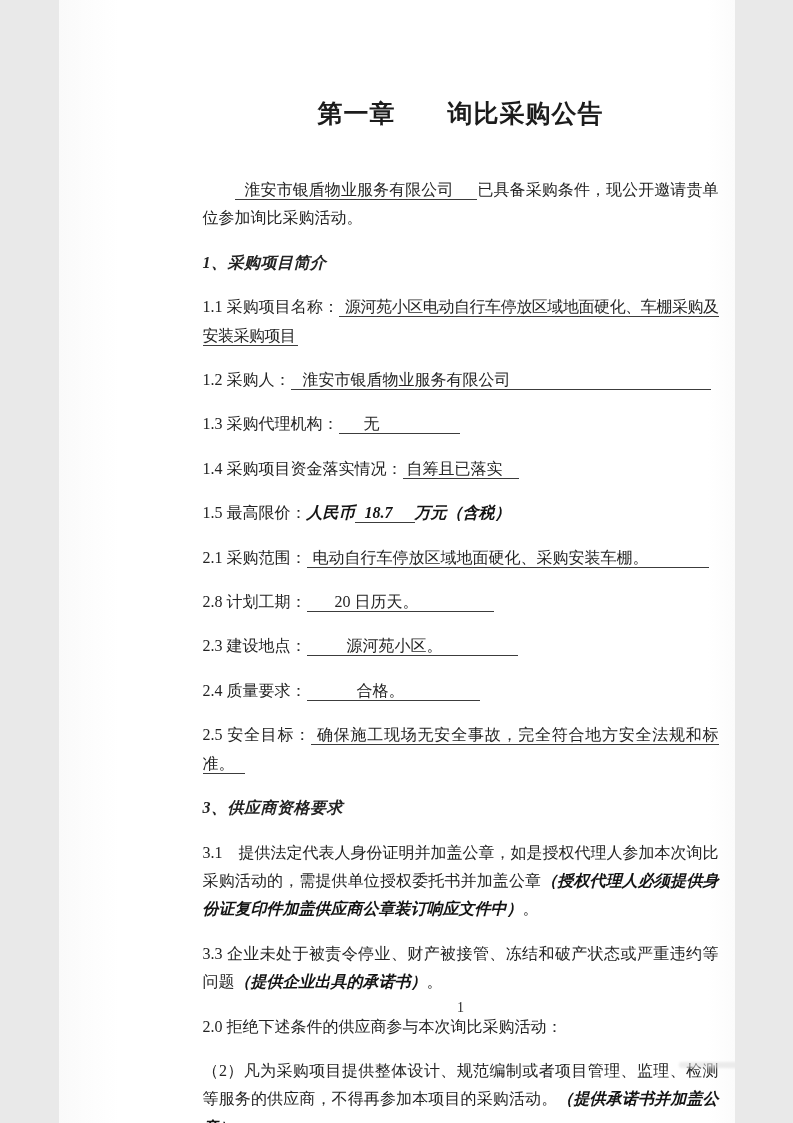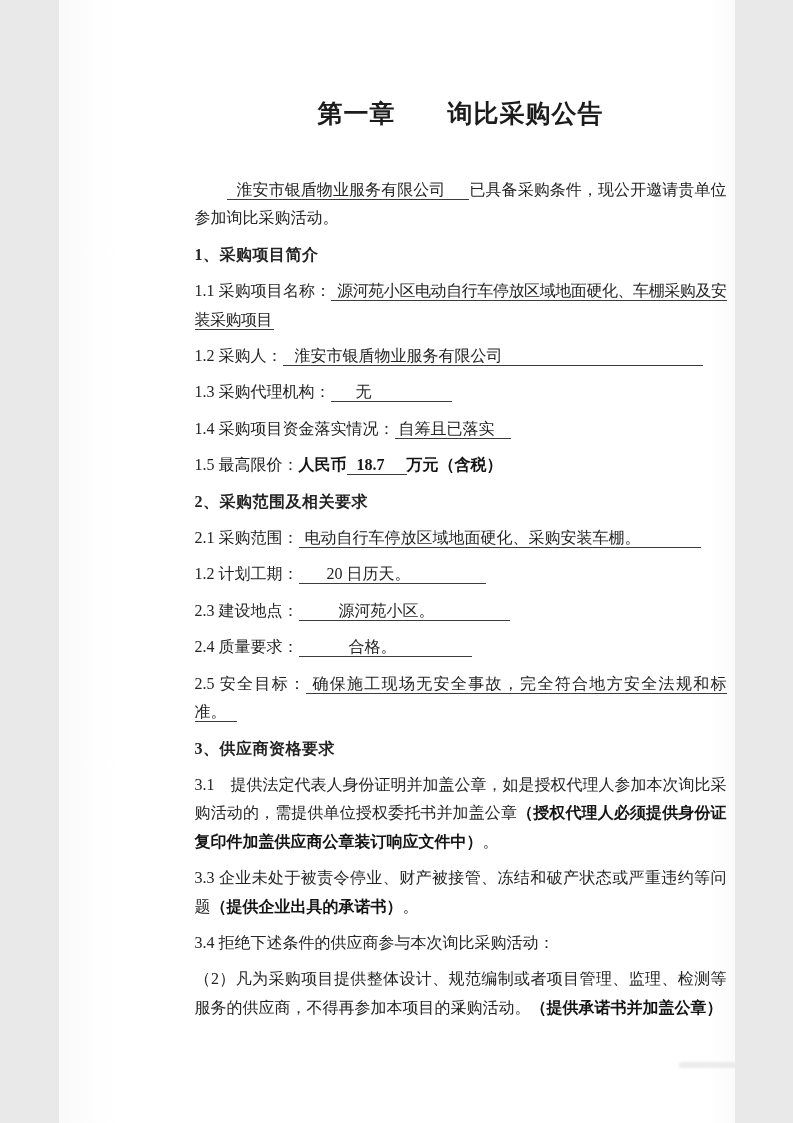--- a/index.html
+++ b/index.html
@@ -28,34 +28,35 @@
     font-size: 25px;
     font-weight: bold;
     color: #1c1c1c;
     text-align: center;
     line-height: 36px;
     margin: 0 0 44px 0;
     letter-spacing: 1px;
     white-space: pre;
   }
   p.line {
-    margin: 8px;
+    margin: 16px;
     font-size: 16px;
     line-height: 28.4px;
     text-align: justify;
     color: #242424;
   }
   p.indent { text-indent: 2em; }
   .h {
     font-weight: bold;
     font-size: 19px;
     color: #161616;
     letter-spacing: 0.5px;
+    font-style: italic;
   }
-  .b { font-weight: bold; color: #141414; }
+  .b { font-weight: bold; color: #141414; font-style: italic; }
   .u {
     border-bottom: 1.5px solid #3c3c3c;
     padding-bottom: 1px;
   }
   
   .u-intro   { padding-left: 10px; padding-right: 24px; }
   .u-f11     { padding-left: 6px;  padding-right: 2px;  }
   .u-f12     { padding-left: 12px; padding-right: 200px; }
   .u-f13     { padding-left: 25px; padding-right: 80px; }
   .u-f14     { padding-left: 4px;  padding-right: 16px; }
@@ -102,40 +103,39 @@
     <p class="line"><span>1.1 采购项目名称：</span><span class="u u-f11 tight">源河苑小区电动自行车停放区域地面硬化、车棚采购及安装采购项目</span></p>
 
     <p class="line"><span>1.2 采购人：</span><span class="u u-f12">淮安市银盾物业服务有限公司</span></p>
 
     <p class="line"><span>1.3 采购代理机构：</span><span class="u u-f13">无</span></p>
 
     <p class="line"><span>1.4 采购项目资金落实情况：</span><span class="u u-f14">自筹且已落实</span></p>
 
     <p class="line"><span>1.5 最高限价：</span><span class="b">人民币</span><span class="u u-f15 b">18.7</span><span class="b">万元（含税）</span></p>
 
-    <p class="line h">2、采购范围及相关要求</p>
 
     <p class="line"><span>2.1 采购范围：</span><span class="u u-f21">电动自行车停放区域地面硬化、采购安装车棚。</span></p>
 
-    <p class="line"><span>1.2 计划工期：</span><span class="u u-f22">20 日历天。</span></p>
+    <p class="line"><span>2.8 计划工期：</span><span class="u u-f22">20 日历天。</span></p>
 
     <p class="line"><span>2.3 建设地点：</span><span class="u u-f23">源河苑小区。</span></p>
 
     <p class="line"><span>2.4 质量要求：</span><span class="u u-f24">合格。</span></p>
 
     <p class="line"><span>2.5 安全目标：</span><span class="u u-f25">确保施工现场无安全事故，完全符合地方安全法规和标准。</span></p>
 
     <p class="line h">3、供应商资格要求</p>
 
     <p class="line"><span>3.1　提供法定代表人身份证明并加盖公章，如是授权代理人参加本次询比采购活动的，需提供单位授权委托书并加盖公章</span><span class="b">（授权代理人必须提供身份证复印件加盖供应商公章装订响应文件中）</span><span>。</span></p>
 
 
     <p class="line"><span>3.3 企业未处于被责令停业、财产被接管、冻结和破产状态或严重违约等问题</span><span class="b">（提供企业出具的承诺书）</span><span>。</span></p>
 
-    <p class="line"><span>3.4 拒绝下述条件的供应商参与本次询比采购活动：</span></p>
+    <p class="line"><span>2.0 拒绝下述条件的供应商参与本次询比采购活动：</span></p>
 
 
     <p class="line"><span>（2）凡为采购项目提供整体设计、规范编制或者项目管理、监理、检测等服务的供应商，不得再参加本项目的采购活动。</span><span class="b">（提供承诺书并加盖公章）</span></p>
 
 
   </div>
 
   <div class="page-num">1</div>
   <div class="scan-mark"></div>
 </div>

